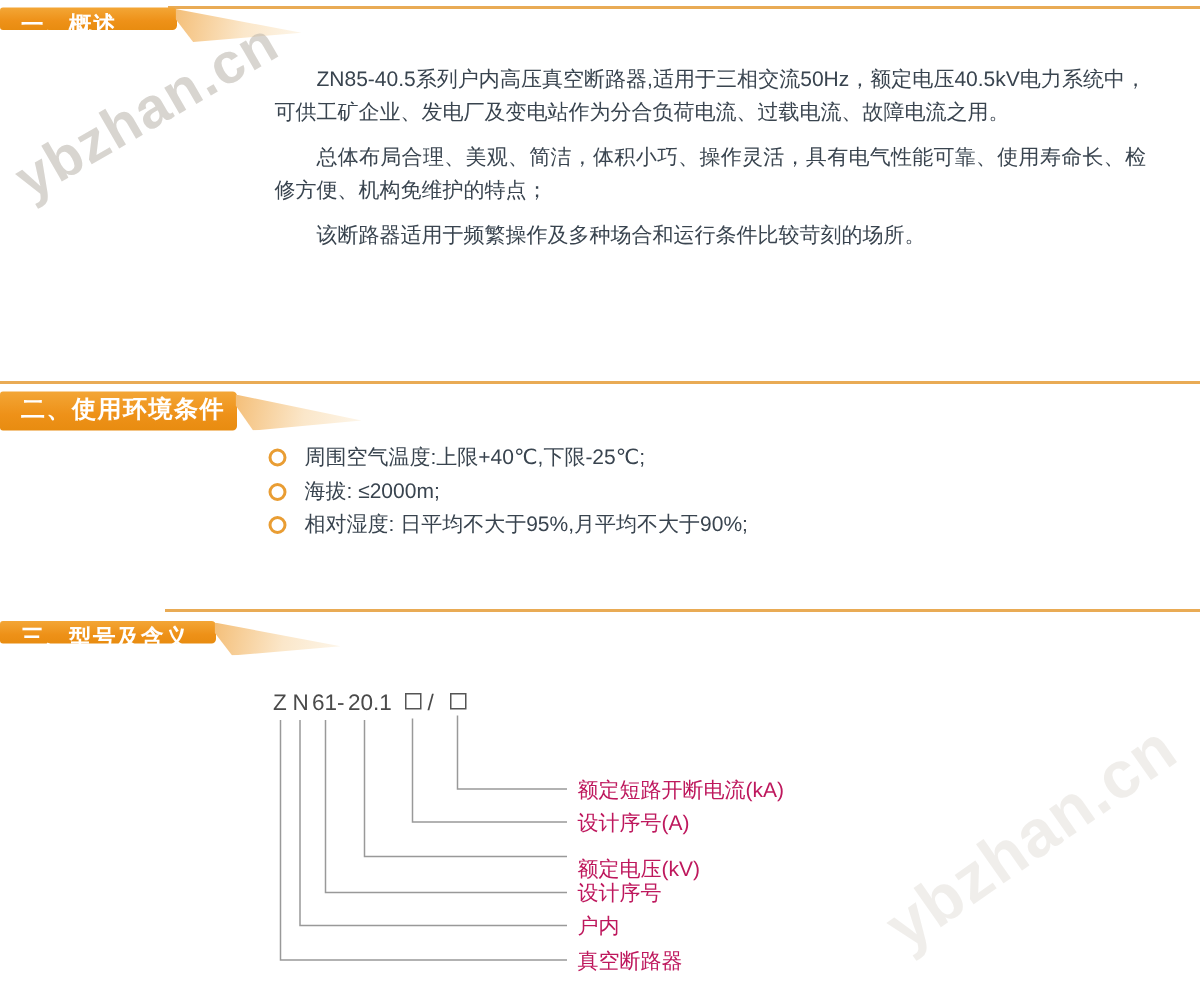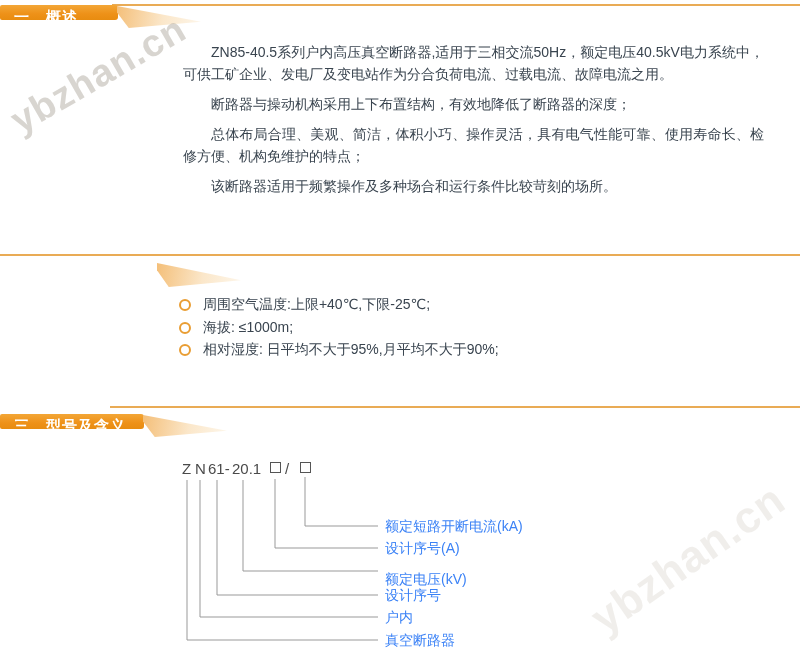--- a/index.html
+++ b/index.html
@@ -46,57 +46,57 @@
   }
   .env-text{font-size:14px;color:#39444f;}
   
   .diagram{position:absolute;left:175px;top:455px;width:610px;height:200px;}
   .diagram svg{position:absolute;left:0;top:0;}
   .code{position:absolute;top:5px;left:0;height:18px;font-size:15px;color:#4a4a4a;}
   .code span{position:absolute;top:0;white-space:nowrap;}
   .cp1{left:7px;}  .cp2{left:20px;} .cp3{left:33px;} .cp4{left:57px;} .slash{left:110px;}
   .cbox{position:absolute;top:7px;width:9px;height:9px;border:1px solid #555;background:#fff;}
   .cbox1{left:95px;} .cbox2{left:125px;}
-  .dlabel{position:absolute;left:210px;font-size:14px;line-height:16px;color:#3b82f6;white-space:nowrap;}
+  .dlabel{position:absolute;left:210px;font-size:14px;line-height:16px;color:#be185d;white-space:nowrap;}
   .dl0{top:63px;} .dl1{top:85px;} .dl2{top:116px;} .dl3{top:132px;} .dl4{top:154px;} .dl5{top:177px;}
   
   .wm{
     position:absolute;font-weight:bold;pointer-events:none;white-space:nowrap;
     transform-origin:left center;letter-spacing:1px;
   }
   .wm1{left:14px;top:102px;font-size:38px;color:rgba(184,178,170,0.55);transform:rotate(-30deg);}
   .wm2{left:596px;top:598px;font-size:44px;color:rgba(226,222,215,0.5);transform:rotate(-35deg);}
 </style>
 </head>
 <body>
 
 <div class="page">
 
   <div class="rule rule1"></div>
   <div class="banner banner1">一、概述</div>
   <div class="swoosh swoosh1"></div>
 
   <div class="overview-text">
     <p>ZN85-40.5系列户内高压真空断路器,适用于三相交流50Hz，额定电压40.5kV电力系统中，可供工矿企业、发电厂及变电站作为分合负荷电流、过载电流、故障电流之用。</p>
-    <p>断路器与操动机构采用上下布置结构，有效地降低了断路器的深度；</p>
     <p>总体布局合理、美观、简洁，体积小巧、操作灵活，具有电气性能可靠、使用寿命长、检修方便、机构免维护的特点；</p>
     <p>该断路器适用于频繁操作及多种场合和运行条件比较苛刻的场所。</p>
   </div>
 
   <div class="rule rule2"></div>
+  <div class="banner banner2">二、使用环境条件</div>
   <div class="swoosh swoosh2"></div>
 
   <div class="env-list">
     <div class="env-item">
       <span class="ring"></span>
       <span class="env-text">周围空气温度:上限+40℃,下限-25℃;</span>
     </div>
     <div class="env-item">
       <span class="ring"></span>
-      <span class="env-text">海拔: ≤1000m;</span>
+      <span class="env-text">海拔: ≤2000m;</span>
     </div>
     <div class="env-item">
       <span class="ring"></span>
       <span class="env-text">相对湿度: 日平均不大于95%,月平均不大于90%;</span>
     </div>
   </div>
 
   <div class="rule rule3"></div>
   <div class="banner banner3">三、型号及含义</div>
   <div class="swoosh swoosh3"></div>

